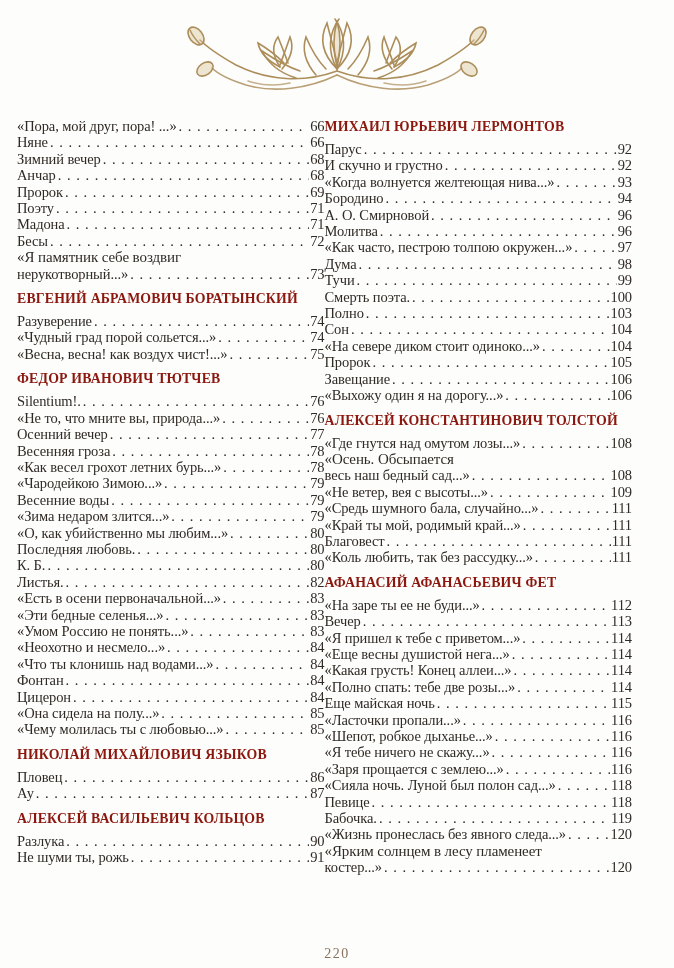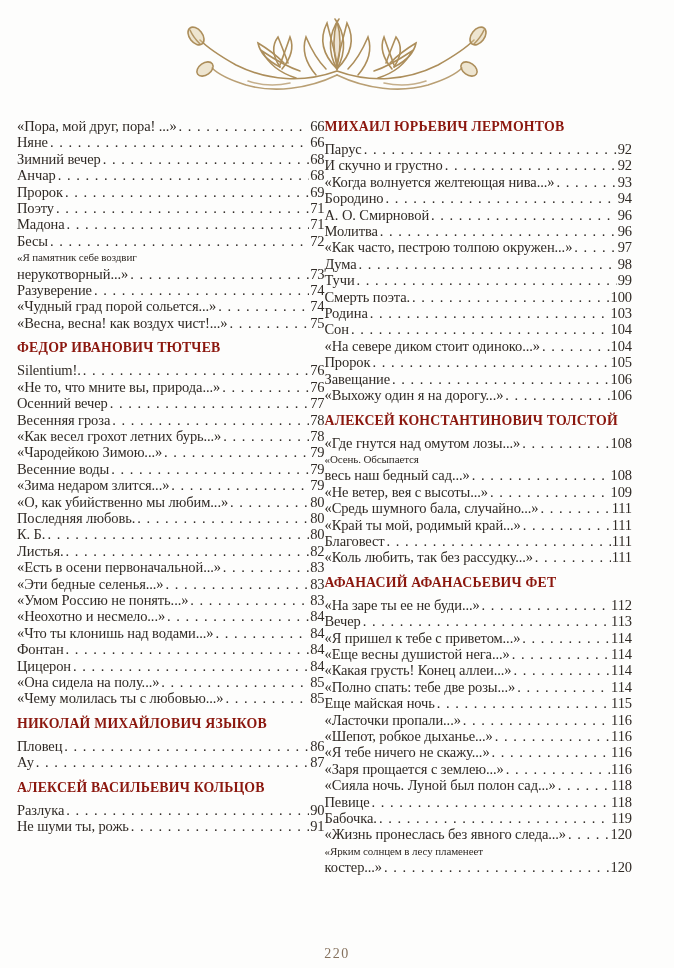--- a/index.html
+++ b/index.html
@@ -32,21 +32,21 @@
   }
   .col .section:first-child .hdr{margin-top:0;}
   .entry{
     display:flex;
     align-items:baseline;
     font-size:14.5px;
     line-height:16.4px;
     letter-spacing:-0.1px;
   }
   .wrap-line{
-    font-size:11px;
+    font-size:15px;
     line-height:16.4px;
     letter-spacing:-0.1px;
     white-space:nowrap;
   }
   .entry .t{flex:0 0 auto;white-space:nowrap;}
   .entry .dots{
     flex:1 1 0;
     min-width:4px;
     overflow:hidden;
     white-space:pre;
@@ -137,20 +137,21 @@
             <span class="p">72</span>
           </div>
           <div class="wrap-line">«Я памятник себе воздвиг</div>
           <div class="entry">
             <span class="t">нерукотворный...»</span>
             <span class="dots">. . . . . . . . . . . . . . . . . . . . . . . . . . . . . . . . . . . . . . . . . . . . . . . . . . . . . . . . . . . . . . . . . . . . . . . . . . . . . . . . </span>
             <span class="p">73</span>
           </div>
         </div>
         <div class="section">
+          <div class="hdr">ЕВГЕНИЙ АБРАМОВИЧ БОРАТЫНСКИЙ</div>
           <div class="entry">
             <span class="t">Разуверение</span>
             <span class="dots">. . . . . . . . . . . . . . . . . . . . . . . . . . . . . . . . . . . . . . . . . . . . . . . . . . . . . . . . . . . . . . . . . . . . . . . . . . . . . . . . </span>
             <span class="p">74</span>
           </div>
           <div class="entry">
             <span class="t">«Чудный град порой сольется...»</span>
             <span class="dots">. . . . . . . . . . . . . . . . . . . . . . . . . . . . . . . . . . . . . . . . . . . . . . . . . . . . . . . . . . . . . . . . . . . . . . . . . . . . . . . . </span>
             <span class="p">74</span>
           </div>
@@ -342,21 +343,21 @@
             <span class="t">Тучи</span>
             <span class="dots">. . . . . . . . . . . . . . . . . . . . . . . . . . . . . . . . . . . . . . . . . . . . . . . . . . . . . . . . . . . . . . . . . . . . . . . . . . . . . . . . </span>
             <span class="p">99</span>
           </div>
           <div class="entry">
             <span class="t">Смерть поэта.</span>
             <span class="dots">. . . . . . . . . . . . . . . . . . . . . . . . . . . . . . . . . . . . . . . . . . . . . . . . . . . . . . . . . . . . . . . . . . . . . . . . . . . . . . . . </span>
             <span class="p">100</span>
           </div>
           <div class="entry">
-            <span class="t">Родина</span>
+            <span class="t">Полно</span>
             <span class="dots">. . . . . . . . . . . . . . . . . . . . . . . . . . . . . . . . . . . . . . . . . . . . . . . . . . . . . . . . . . . . . . . . . . . . . . . . . . . . . . . . </span>
             <span class="p">103</span>
           </div>
           <div class="entry">
             <span class="t">Сон</span>
             <span class="dots">. . . . . . . . . . . . . . . . . . . . . . . . . . . . . . . . . . . . . . . . . . . . . . . . . . . . . . . . . . . . . . . . . . . . . . . . . . . . . . . . </span>
             <span class="p">104</span>
           </div>
           <div class="entry">
             <span class="t">«На севере диком стоит одиноко...»</span>

